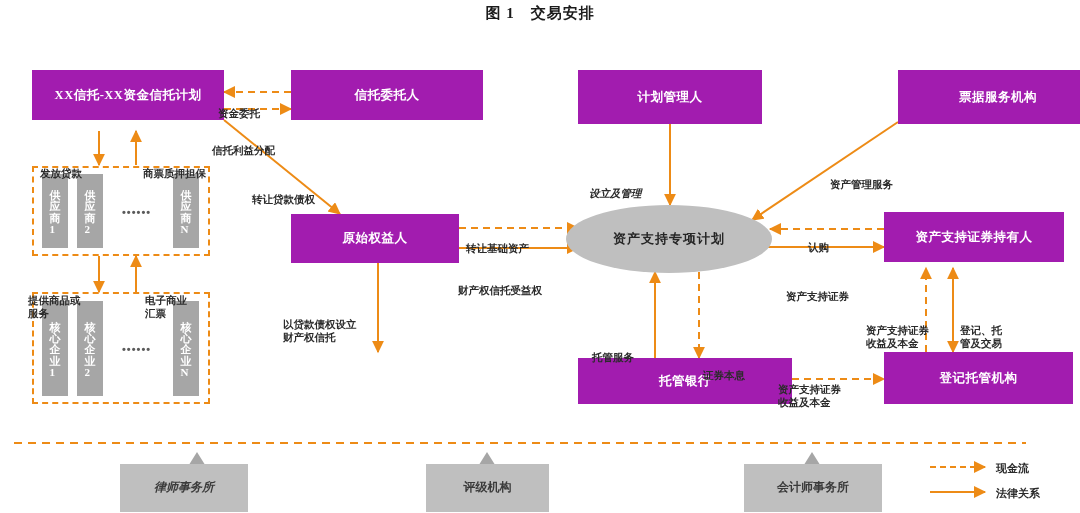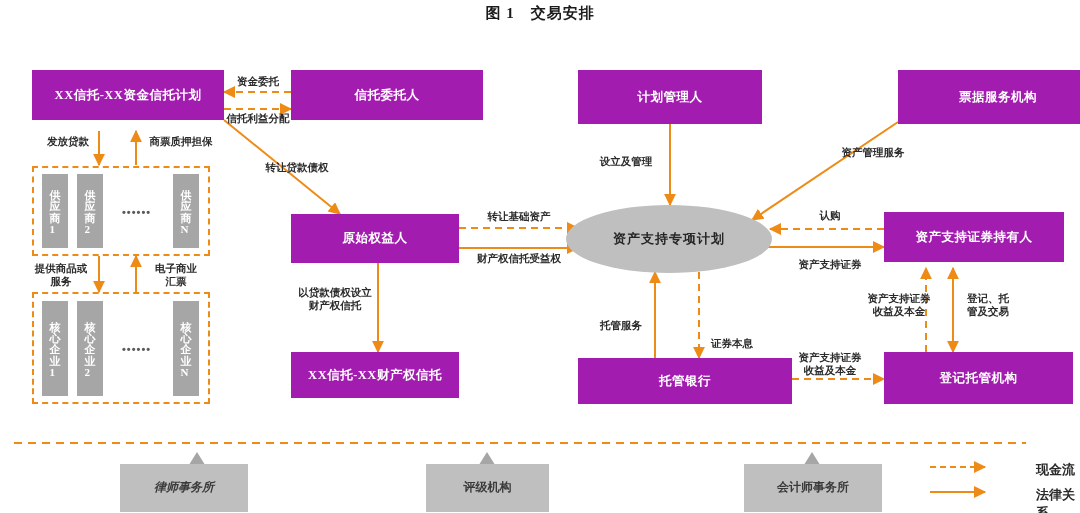--- a/index.html
+++ b/index.html
@@ -41,29 +41,29 @@
     border:2px dashed #ED8B16;background:transparent;
   }
   .dots{
     position:absolute;color:#5a5a5a;font-size:11px;letter-spacing:1px;
     font-weight:700;font-family:"Liberation Sans",sans-serif;
   }
 
   
   .lbl{
     position:absolute;color:#2b2b2b;font-size:10.5px;font-weight:700;
-    line-height:1.25;text-align:center;white-space:pre-line;
+    line-height:1.25;white-space:pre-line;
     font-family:"Liberation Serif","DejaVu Serif",serif;
+    margin-top:32px;
   }
 
   
   .legend-text{
-    position:absolute;color:#2b2b2b;font-size:13px;font-weight:700;
+    position:absolute;color:#2b2b2b;font-size:11px;font-weight:700;
     font-family:"Liberation Serif","DejaVu Serif",serif;
-    margin-left:40px;
   }
 
   svg.overlay{position:absolute;left:0;top:0;width:1080px;height:513px;pointer-events:none;}
 </style>
 </head>
 <body>
 
 <div id="stage">
 
   <div class="title">图 1　交易安排</div>
@@ -137,21 +137,20 @@
   <div class="node orange" style="left:578px;top:70px;width:184px;height:54px;">计划管理人</div>
 
   <div class="node orange" style="left:898px;top:70px;width:200px;height:54px;">票据服务机构</div>
 
   <div class="node orange" style="left:291px;top:214px;width:168px;height:49px;">原始权益人</div>
 
   <div class="node ellipse" style="left:566px;top:205px;width:206px;height:68px;">资产支持专项计划</div>
 
   <div class="node orange" style="left:884px;top:212px;width:180px;height:50px;">资产支持证券持有人</div>
 
-  <div class="node orange" style="left:291px;top:352px;width:168px;height:46px;">XX信托-XX财产权信托</div>
 
   <div class="node orange" style="left:578px;top:358px;width:214px;height:46px;">托管银行</div>
 
   <div class="node orange" style="left:884px;top:352px;width:189px;height:52px;">登记托管机构</div>
 
   <div class="dashgroup" style="left:32px;top:166px;width:178px;height:90px;"></div>
   <div class="vcard" style="left:42px;top:174px;width:26px;height:74px;">
     <span class="vtxt">
         <span>供</span>
         <span>应</span>
@@ -219,21 +218,21 @@
 汇票</div>
 
   <div class="lbl" style="left:252px;top:161px;width:90px;">转让贷款债权</div>
 
   <div class="lbl" style="left:283px;top:286px;width:104px;">以贷款债权设立
 财产权信托</div>
 
   <div class="lbl" style="left:466px;top:210px;width:106px;">转让基础资产</div>
   <div class="lbl" style="left:458px;top:252px;width:122px;">财产权信托受益权</div>
 
-  <div class="lbl" style="left:589px;top:155px;width:74px;">设立及管理</div>
+  <div class="lbl" style="left:589px;top:155px;width:74px;font-style:italic;">设立及管理</div>
 
   <div class="lbl" style="left:830px;top:146px;width:86px;">资产管理服务</div>
 
   <div class="lbl" style="left:808px;top:209px;width:44px;">认购</div>
   <div class="lbl" style="left:786px;top:258px;width:88px;">资产支持证券</div>
 
   <div class="lbl" style="left:592px;top:319px;width:58px;">托管服务</div>
   <div class="lbl" style="left:703px;top:337px;width:58px;">证券本息</div>
 
   <div class="lbl" style="left:778px;top:351px;width:104px;">资产支持证券

